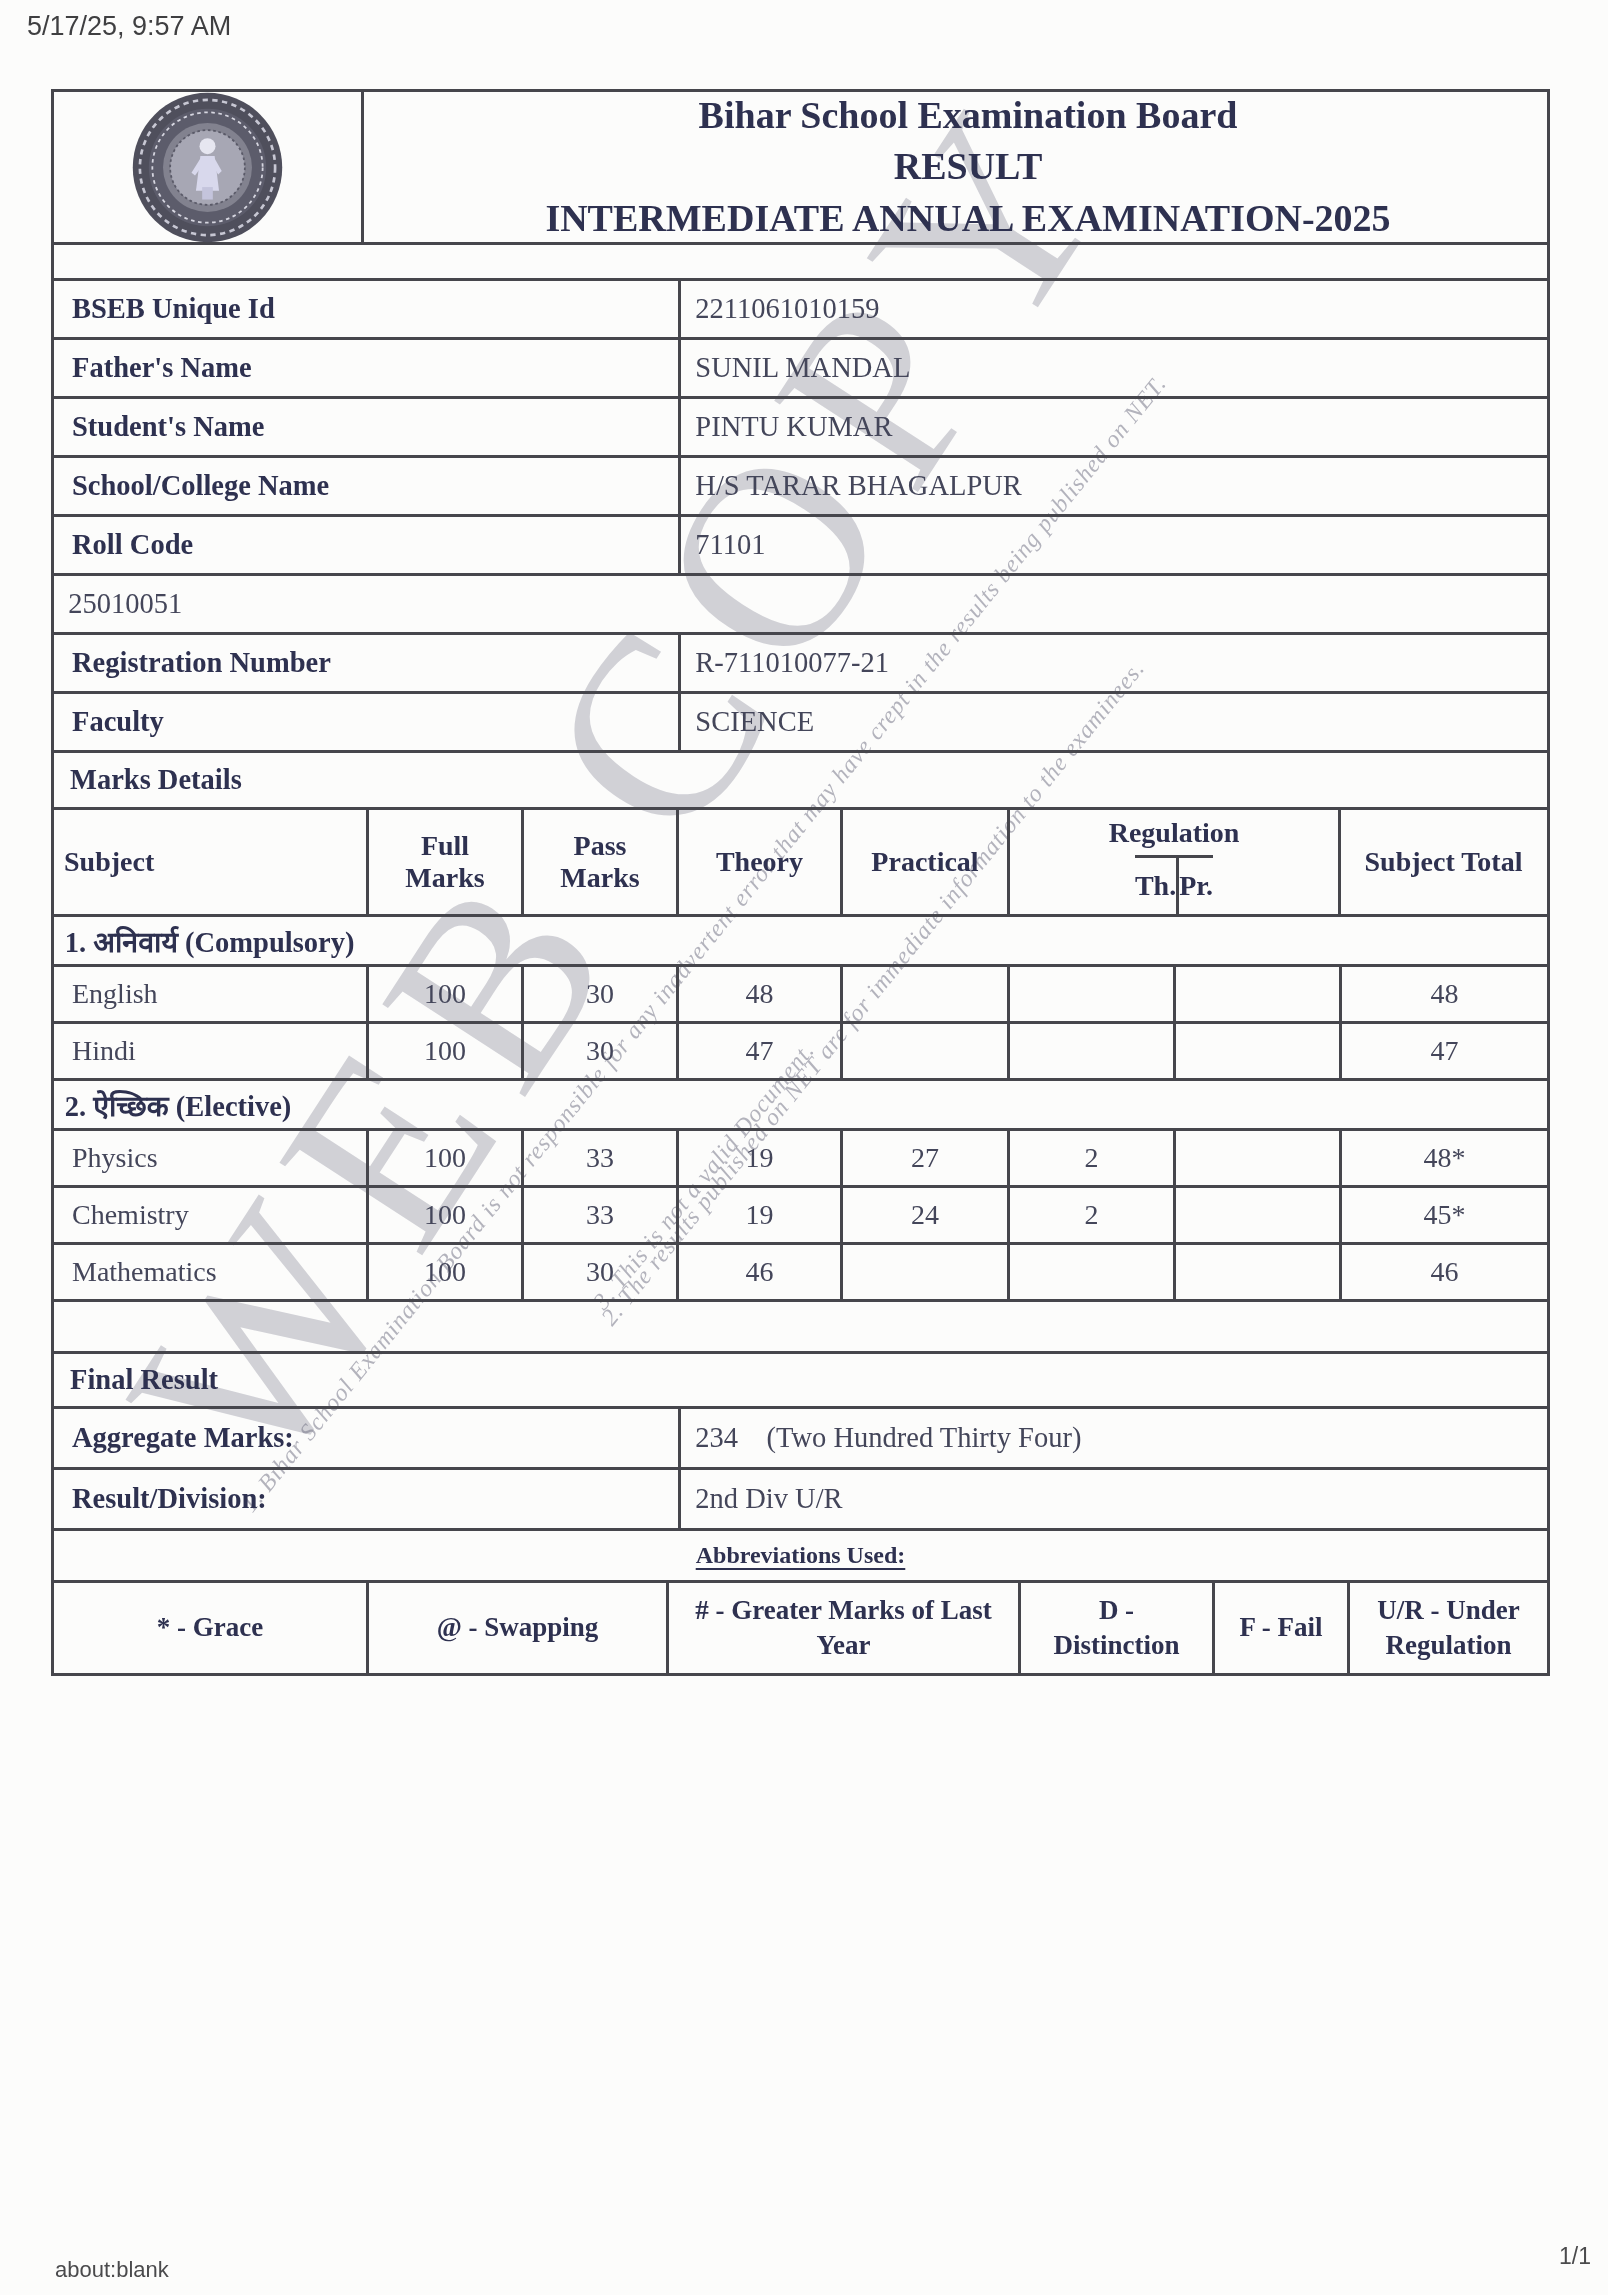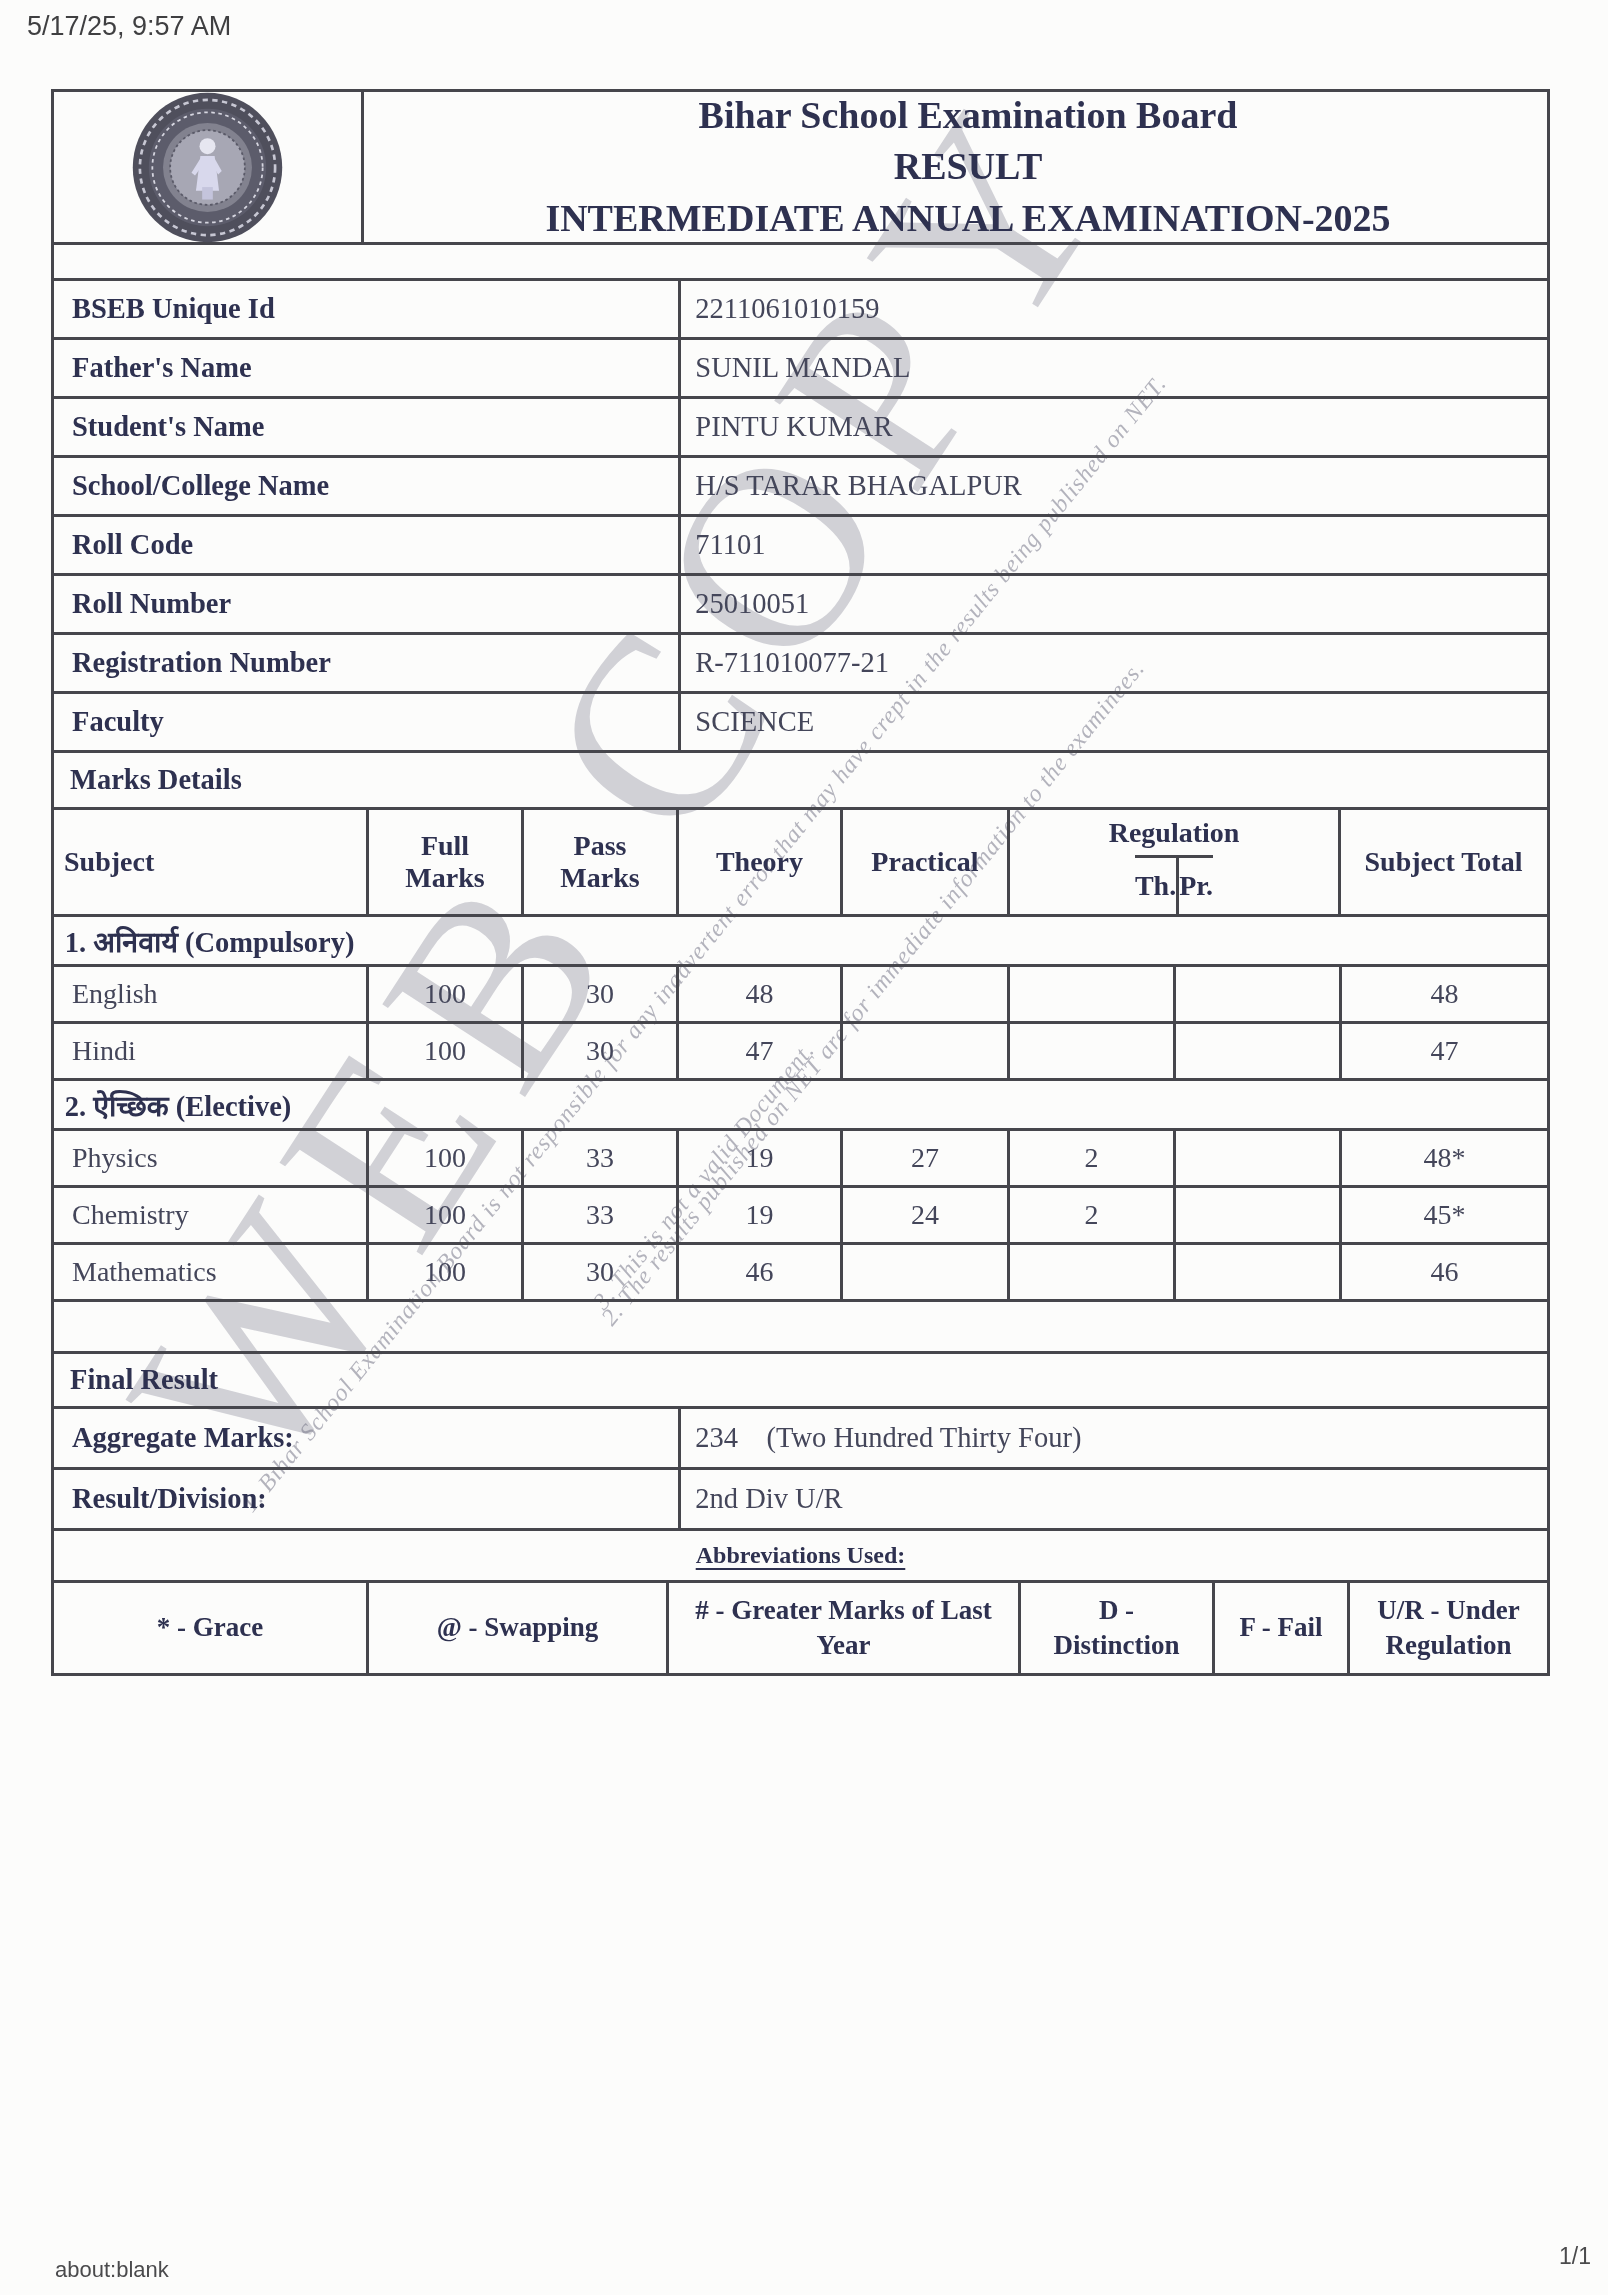--- a/index.html
+++ b/index.html
@@ -180,21 +180,20 @@
     </div>
     <div class="row r-info">
       <div class="c c-ilabel">School/College Name</div>
       <div class="c c-ivalue">H/S TARAR BHAGALPUR</div>
     </div>
     <div class="row r-info">
       <div class="c c-ilabel">Roll Code</div>
       <div class="c c-ivalue">71101</div>
     </div>
     <div class="row r-info">
-      <div class="c c-ilabel">Roll Number</div>
       <div class="c c-ivalue">25010051</div>
     </div>
     <div class="row r-info">
       <div class="c c-ilabel">Registration Number</div>
       <div class="c c-ivalue">R-711010077-21</div>
     </div>
     <div class="row r-info">
       <div class="c c-ilabel">Faculty</div>
       <div class="c c-ivalue">SCIENCE</div>
     </div>

